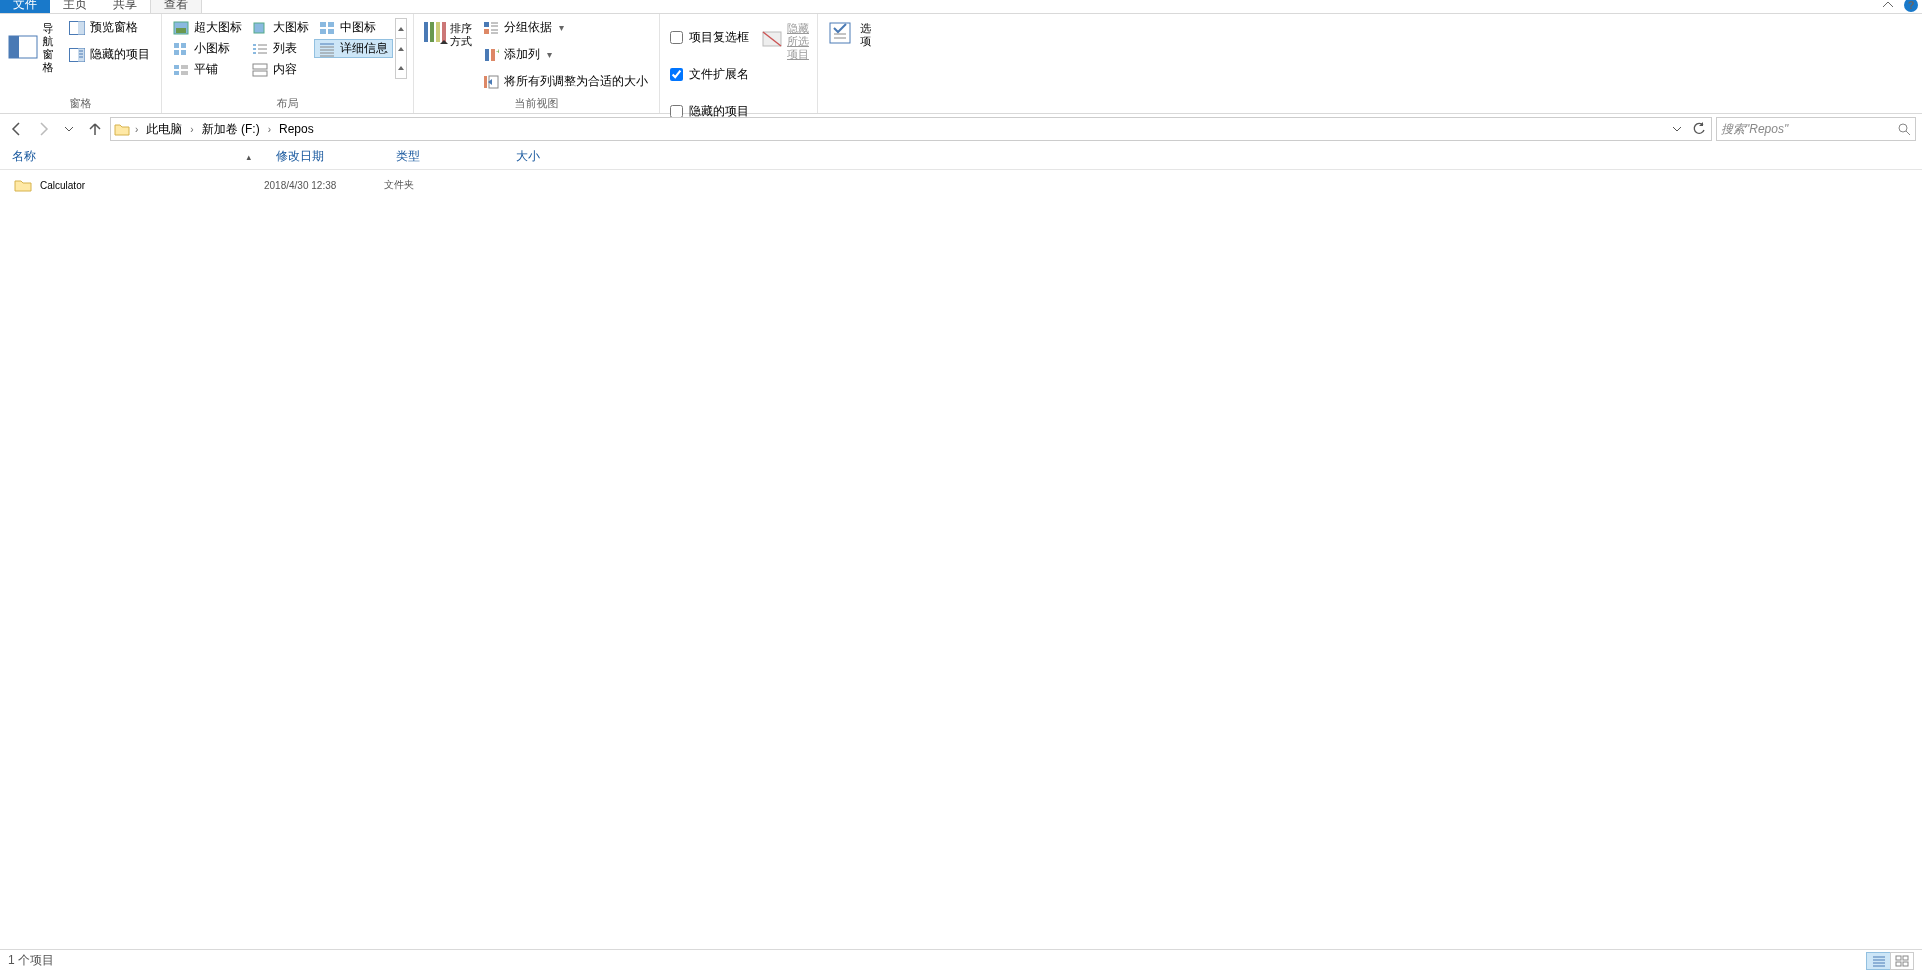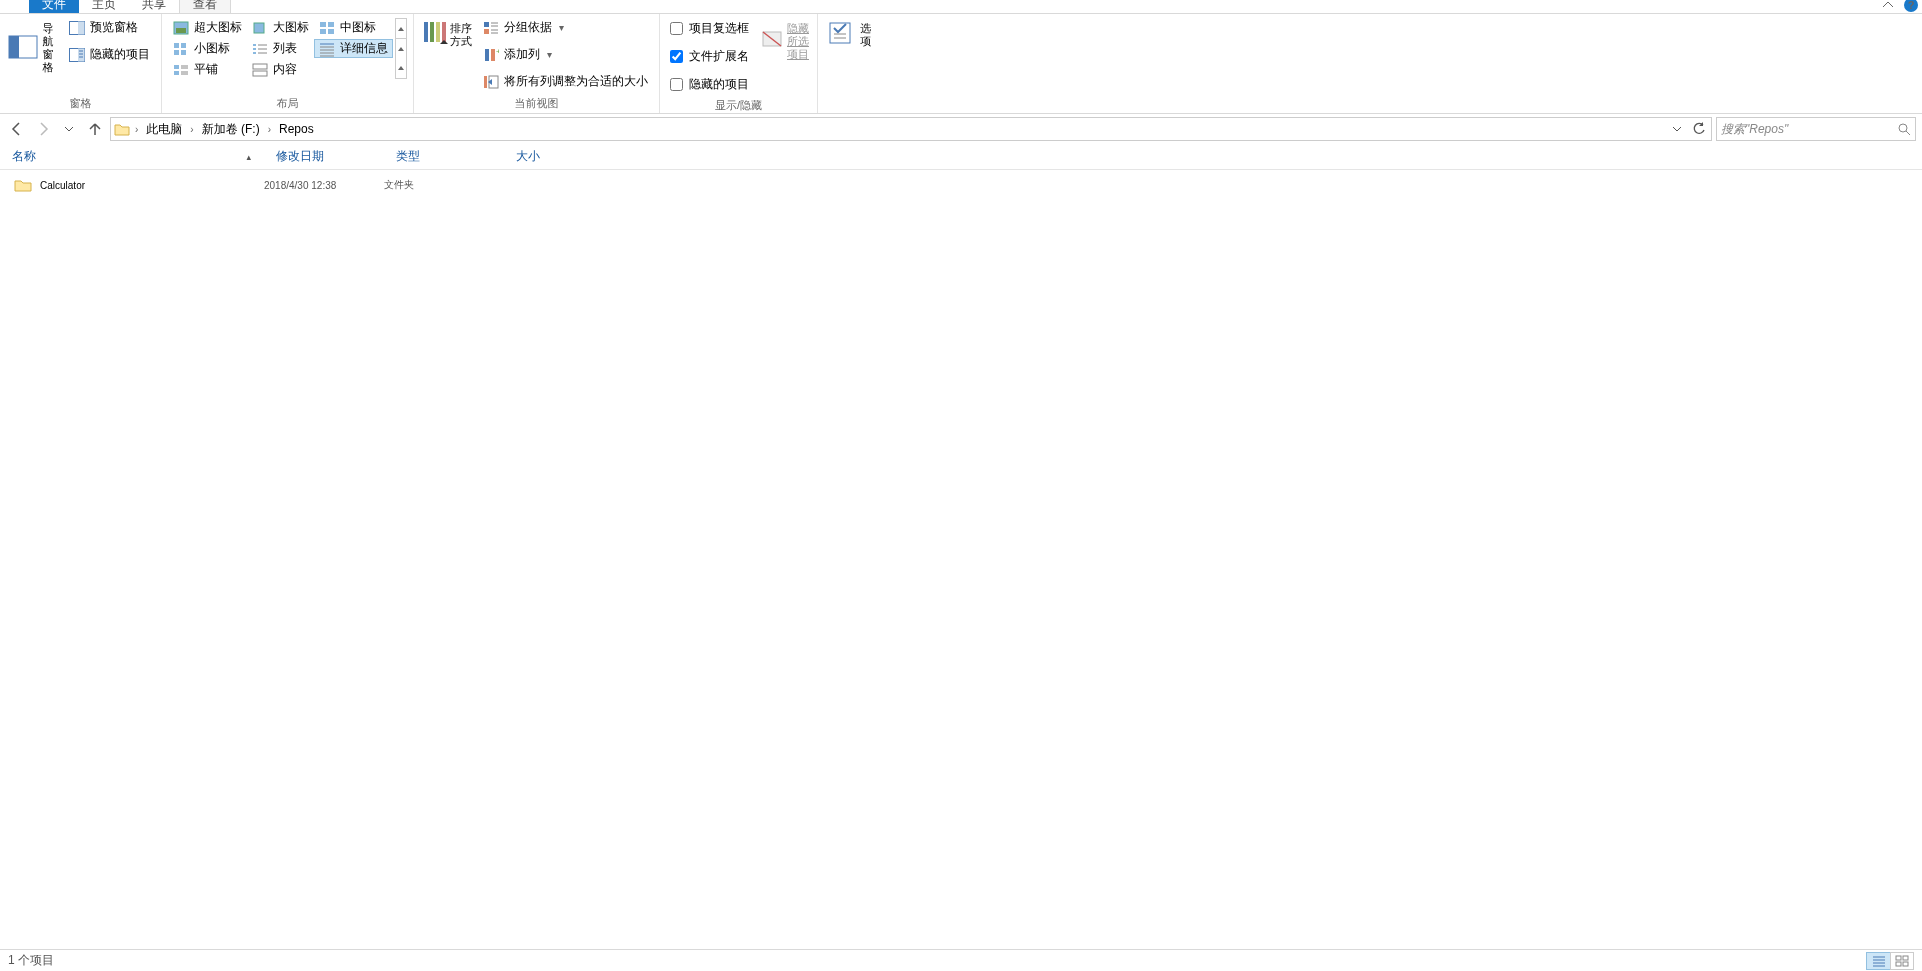--- a/index.html
+++ b/index.html
@@ -1,21 +1,21 @@
 <!DOCTYPE html>
 <html><head>
   <meta charset="utf-8">
   <style>
     * { box-sizing: border-box; margin: 0; padding: 0; }
     body { font-family: "Microsoft YaHei", "Segoe UI", sans-serif; font-size: 12px; background: #fff; color: #000; overflow: hidden; width: 1922px; height: 971px; }
 
     
     .tab-bar { height: 14px; display: flex; align-items: flex-end; border-bottom: 1px solid #d9d9d9; background: #fff; position: relative; }
     .tab { padding: 0 13px; height: 14px; line-height: 10px; font-size: 12px; cursor: pointer; color: #444; }
-    .tab.active { background: #1979ca; color: #fff; margin-left: 29px; }
+    .tab.active { background: #1979ca; color: #fff; }
     .tab.current { background: #f5f5f5; border-left: 1px solid #d9d9d9; border-right: 1px solid #d9d9d9; }
     .title-right { position: absolute; right: 4px; top: -2px; display: flex; gap: 10px; align-items: center; }
     .title-right span { color: #666; font-size: 11px; cursor: pointer; }
     .help-circle { width: 14px; height: 14px; border-radius: 50%; background: #1979ca; color:#fff; text-align:center; line-height:14px; font-weight:bold; font-size:11px;}
 
     
     .ribbon { height: 100px; border-bottom: 1px solid #d9d9d9; display: flex; background: #fff; }
     .rgroup { border-right: 1px solid #e3e3e3; padding: 4px 6px 0; display: flex; flex-direction: column; justify-content: space-between; }
     .rgroup-label { text-align: center; font-size: 11px; color: #666; margin: 4px 0 2px; }
     .rgroup-body { display: flex; gap: 4px; align-items: flex-start; }
@@ -28,21 +28,21 @@
     .small-list { display: flex; flex-direction: column; gap: 8px; }
     .small-btn { display: flex; align-items: center; gap: 5px; padding: 1px 5px; cursor: pointer; font-size: 12px; height: 19px; }
     .small-btn.selected { background: #cde6f7; border:1px solid #92c0e0; height:19px; padding:0 4px;align-items:flex-end;}
     .small-btn .si { width: 16px; height: 14px; display:flex; align-items:center; justify-content:center; flex-shrink:0;}
     .layout-wrap { display:flex; }
     .layout-col { display:flex; flex-direction:column; gap:2px;}
     .spin { display:flex; flex-direction:column; border:1px solid #ccc; width:12px; margin-left:2px;}
     .spin div{ flex:1; text-align:center; font-size:6px; color:#666; cursor:pointer; display:flex; align-items:center; justify-content:center;}
     .spin div:first-child{border-bottom:1px solid #ccc;}
     .spin div:last-child svg{transform:rotate(180deg);}
-    .chk { display:flex; align-items:center; gap:6px; font-size:12px; padding:1px 4px; height:20px;}
+    .chk { display:flex; align-items:center; gap:6px; font-size:12px; padding:1px 4px; height:20px;margin-top:9px;}
     .chk input { width:13px; height:13px; margin:0;}
 
     
     .addr-row { height: 30px; display:flex; align-items:center; padding: 3px 6px; gap:4px; }
     .nav-btn { width:22px; height:22px; display:flex; align-items:center; justify-content:center; color:#555; cursor:pointer; }
     .nav-btn.disabled { color:#bbb; }
     .addr-box { flex:1; height:24px; border:1px solid #ccc; display:flex; align-items:center; padding:0 2px; gap:2px; background:#fff; }
     .crumb { padding: 3px 4px; cursor:pointer; font-size:12px;}
     .sep { color:#666; font-size:10px; padding:0 2px;}
     .addr-end { margin-left:auto; display:flex; gap:2px; align-items:center;}

